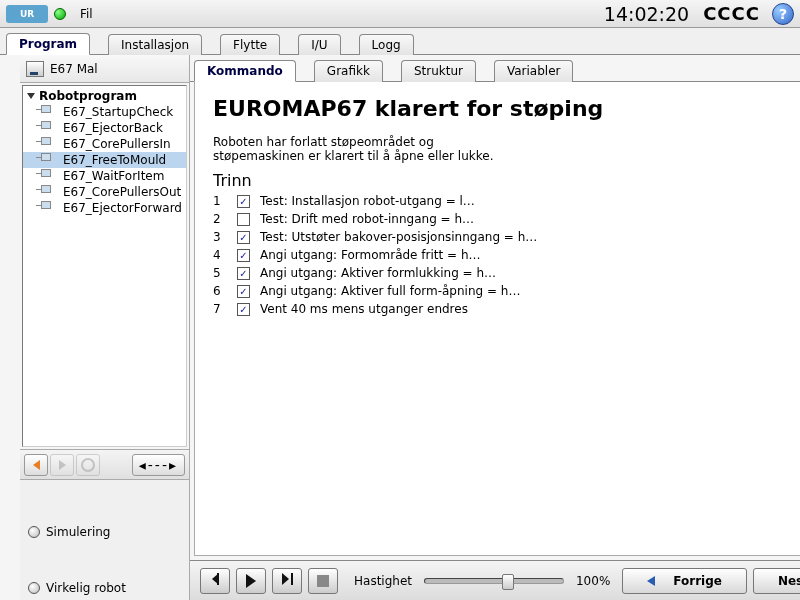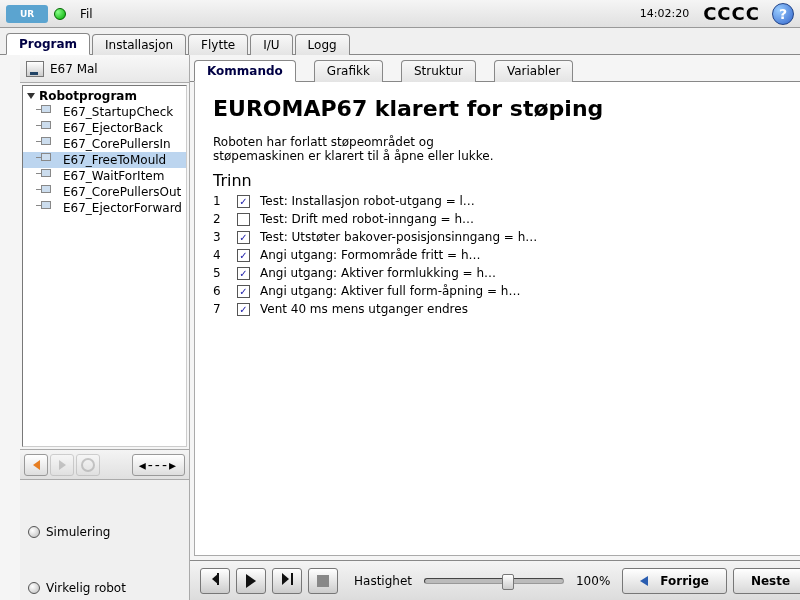--- a/index.html
+++ b/index.html
@@ -4,26 +4,26 @@
 <style>
 * { box-sizing: border-box; margin: 0; padding: 0; font-family: "DejaVu Sans", Arial, sans-serif; font-size: 12px; }
 body { width: 800px; height: 600px; background: #f0f0f0; display: flex; flex-direction: column; overflow: hidden; }
 
 
 .menubar { height: 28px; background: linear-gradient(#f5f5f5,#e0e0e0); border-bottom: 1px solid #999; display: flex; align-items: center; padding: 0 6px; gap: 6px; }
 .ur-logo { width: 42px; height: 18px; background: #5ba4d0; border-radius: 3px; position: relative; color:#fff; font-weight:bold; font-size:9px; display:flex; align-items:center; justify-content:center;}
 .status-dot { width: 12px; height: 12px; border-radius: 50%; background: radial-gradient(circle at 30% 30%, #8f8, #0a0); border:1px solid #060;}
 .menu-fil { padding: 2px 8px; }
 .spacer { flex: 1; }
-.clock { font-size: 11px; margin-right: 8px; }
+.clock { font-size: 19px; margin-right: 8px; }
 .cccc { font-weight: bold; font-size: 18px; letter-spacing: 1px; margin-right: 6px; }
 .help-btn { width: 22px; height: 22px; border-radius: 50%; background: radial-gradient(circle at 30% 30%,#9cf,#36c); color:#fff; font-weight:bold; display:flex; align-items:center; justify-content:center; border:1px solid #248; font-size:14px;}
 
 
-.tabrow { display: flex; align-items: flex-end; padding: 4px 6px 0 6px; gap: 0; border-bottom: 1px solid #888; background:#f0f0f0;}
+.tabrow { display: flex; align-items: flex-end; padding: 4px 6px 0 6px; gap: 16px; border-bottom: 1px solid #888; background:#f0f0f0;}
 .tab { padding: 3px 12px; border: 1px solid #888; border-bottom: none; background: linear-gradient(#f8f8f8,#e4e4e4); border-radius: 4px 4px 0 0; margin-right: 2px; cursor:pointer; position:relative; top:1px;}
 .tab.active { background: #fff; font-weight: bold; color:#004; border-bottom:1px solid #fff;}
 
 
 .body { flex: 1; display: flex; min-height:0; }
 .leftcol { width: 190px; display: flex; flex-direction: column; border-right: 1px solid #aaa; background:#f5f5f5;padding-left:20px;}
 .filebar { height: 28px; display:flex; align-items:center; gap:6px; padding:0 6px; border-bottom:1px solid #aaa; background:linear-gradient(#f8f8f8,#e8e8e8);}
 .disk-icon { width:18px; height:16px; border:1px solid #777; background:linear-gradient(#fff,#ccc); position:relative;}
 .disk-icon::after{content:""; position:absolute; bottom:1px; left:3px; width:8px; height:3px; background:#246;}
 .tree { flex:1; background:#fff; border:1px inset #ccc; margin:2px; padding:2px 0; overflow:auto; font-size:12px;}
@@ -65,21 +65,21 @@
 .playbtn { width:30px; height:26px; border:1px solid #777; background:linear-gradient(#fff,#ccc); border-radius:3px; display:flex; align-items:center; justify-content:center; cursor:pointer;}
 .ico-first::before{content:"";display:inline-block;width:0;height:0;border-top:6px solid transparent;border-bottom:6px solid transparent;border-right:7px solid #111;}
 .ico-first::after{content:"";display:inline-block;width:2px;height:12px;background:#111;margin-right:-9px; order:-1; position:relative; left:-2px;}
 .ico-play{width:0;height:0;border-top:7px solid transparent;border-bottom:7px solid transparent;border-left:10px solid #111;}
 .ico-fwd::before{content:"";display:inline-block;width:0;height:0;border-top:6px solid transparent;border-bottom:6px solid transparent;border-left:7px solid #111;}
 .ico-fwd::after{content:"";display:inline-block;width:2px;height:12px;background:#111;margin-left:2px;}
 .ico-stop{width:12px;height:12px;background:#888;}
 .speed-label{margin-left:10px;}
 .slider { width:140px; height:6px; background:#bbb; border:1px inset #999; border-radius:3px; position:relative; margin:0 6px;}
 .slider-thumb{position:absolute; top:-5px; width:12px; height:16px; background:linear-gradient(#fff,#ccc); border:1px solid #777; border-radius:2px; transform:translateX(-50%);}
-.navbtn { height:26px; padding:0 17px; border:1px solid #777; background:linear-gradient(#fff,#d8d8d8); border-radius:3px; display:flex; align-items:center; gap:12px; font-weight:bold; cursor:pointer;}
+.navbtn { height:26px; padding:0 24px; border:1px solid #777; background:linear-gradient(#fff,#d8d8d8); border-radius:3px; display:flex; align-items:center; gap:18px; font-weight:bold; cursor:pointer;}
 .arr-blue-l{width:0;height:0;border-top:5px solid transparent;border-bottom:5px solid transparent;border-right:8px solid #2a5db0;}
 .arr-blue-r{width:0;height:0;border-top:5px solid transparent;border-bottom:5px solid transparent;border-left:8px solid #2a5db0;}
 </style>
 </head>
 <body>
 
 <div class="menubar">
   <div class="ur-logo">UR</div>
   <span class="status-dot"></span>
   <span class="menu-fil">Fil</span>

